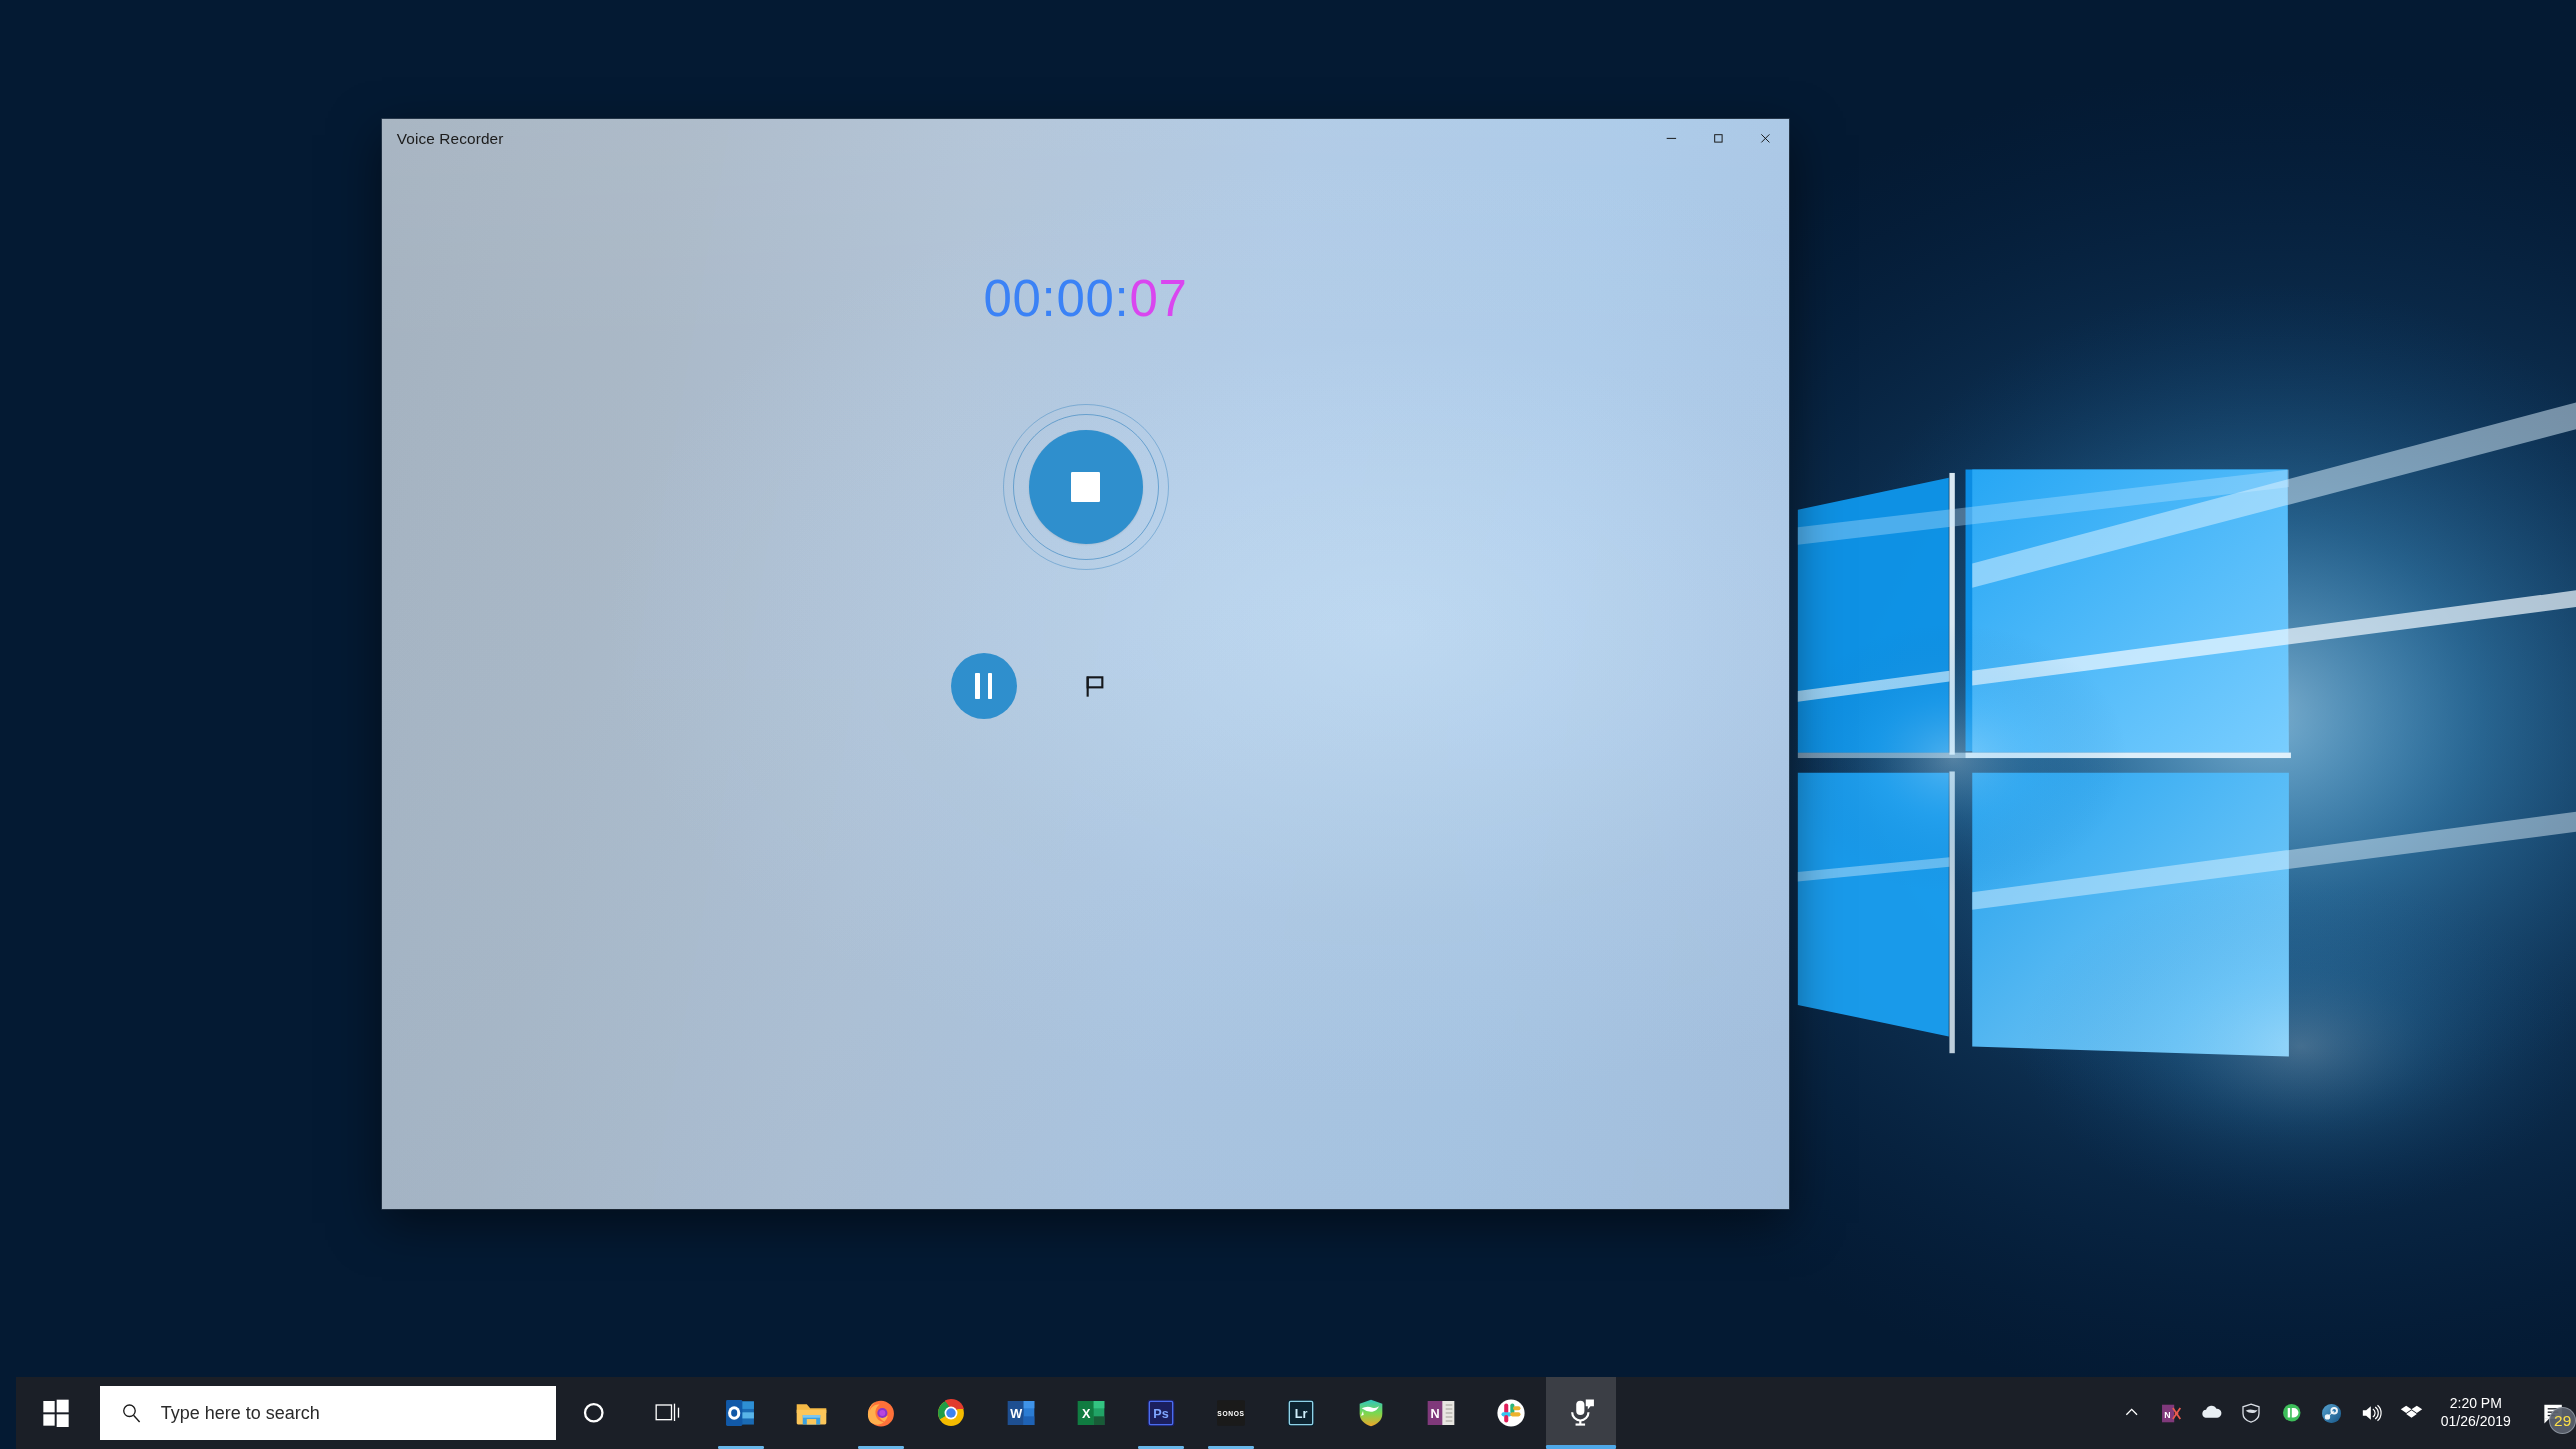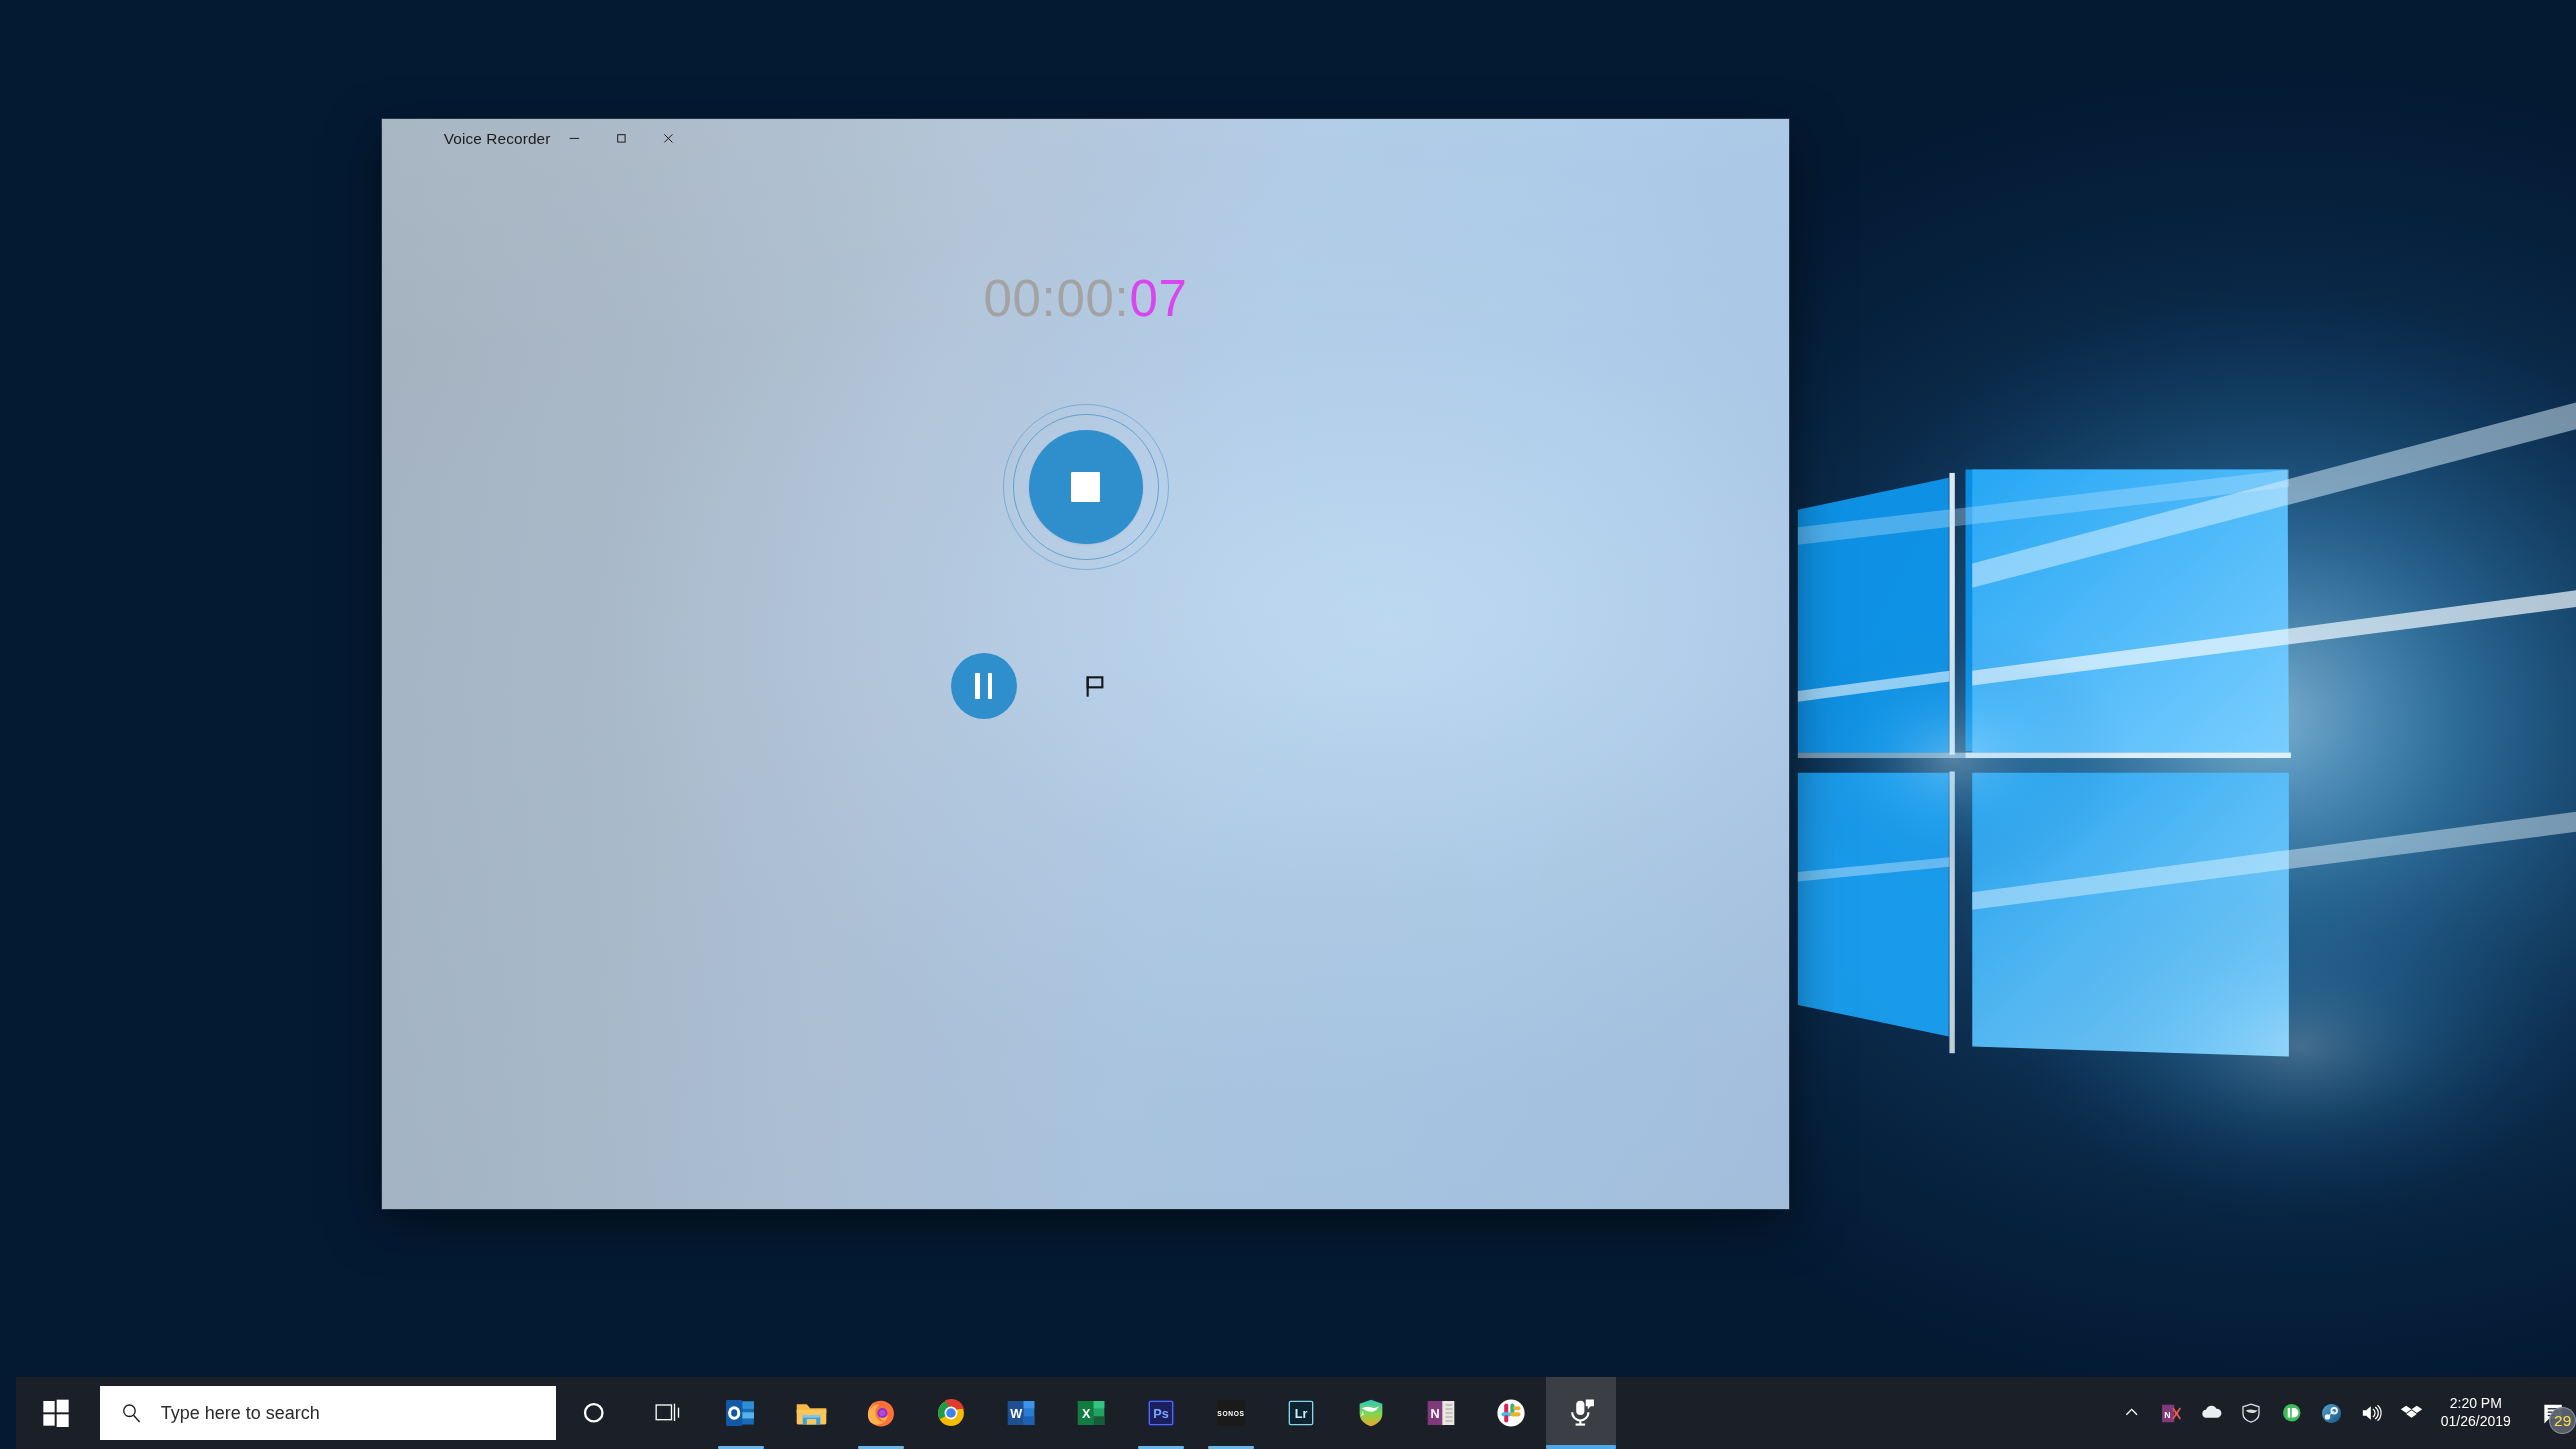--- a/index.html
+++ b/index.html
@@ -67,21 +67,21 @@
   }
 
   
   #titlebar {
     position: relative;
     z-index: 4;
     height: 48px;
     flex: 0 0 48px;
     display: flex;
     align-items: flex-start;
-    padding-left: 47px;
+    justify-content: space-between;
   }
   #title-text {
     font-size: 15.4px;
     color: #1b1b1b;
     padding: 10.7px 0 0 14.8px;
     letter-spacing: 0.1px;
     white-space: nowrap;
   }
   #win-controls {
     display: flex;
@@ -109,21 +109,21 @@
 
   #timer {
     margin-top: 106px;
     font-size: 51px;
     font-weight: 300;
     letter-spacing: 0.7px;
     line-height: 1;
     white-space: nowrap;
     font-family: "Liberation Sans", sans-serif;
   }
-  #timer .dim { color: #a3a3a3; }
+  #timer .dim { color: #3b82f6; }
   #timer .bright { color: #d946ef; }
 
   
   #record-area {
     margin-top: 79px;
     position: relative;
     width: 168px;
     height: 168px;
     display: flex;
     align-items: center;

